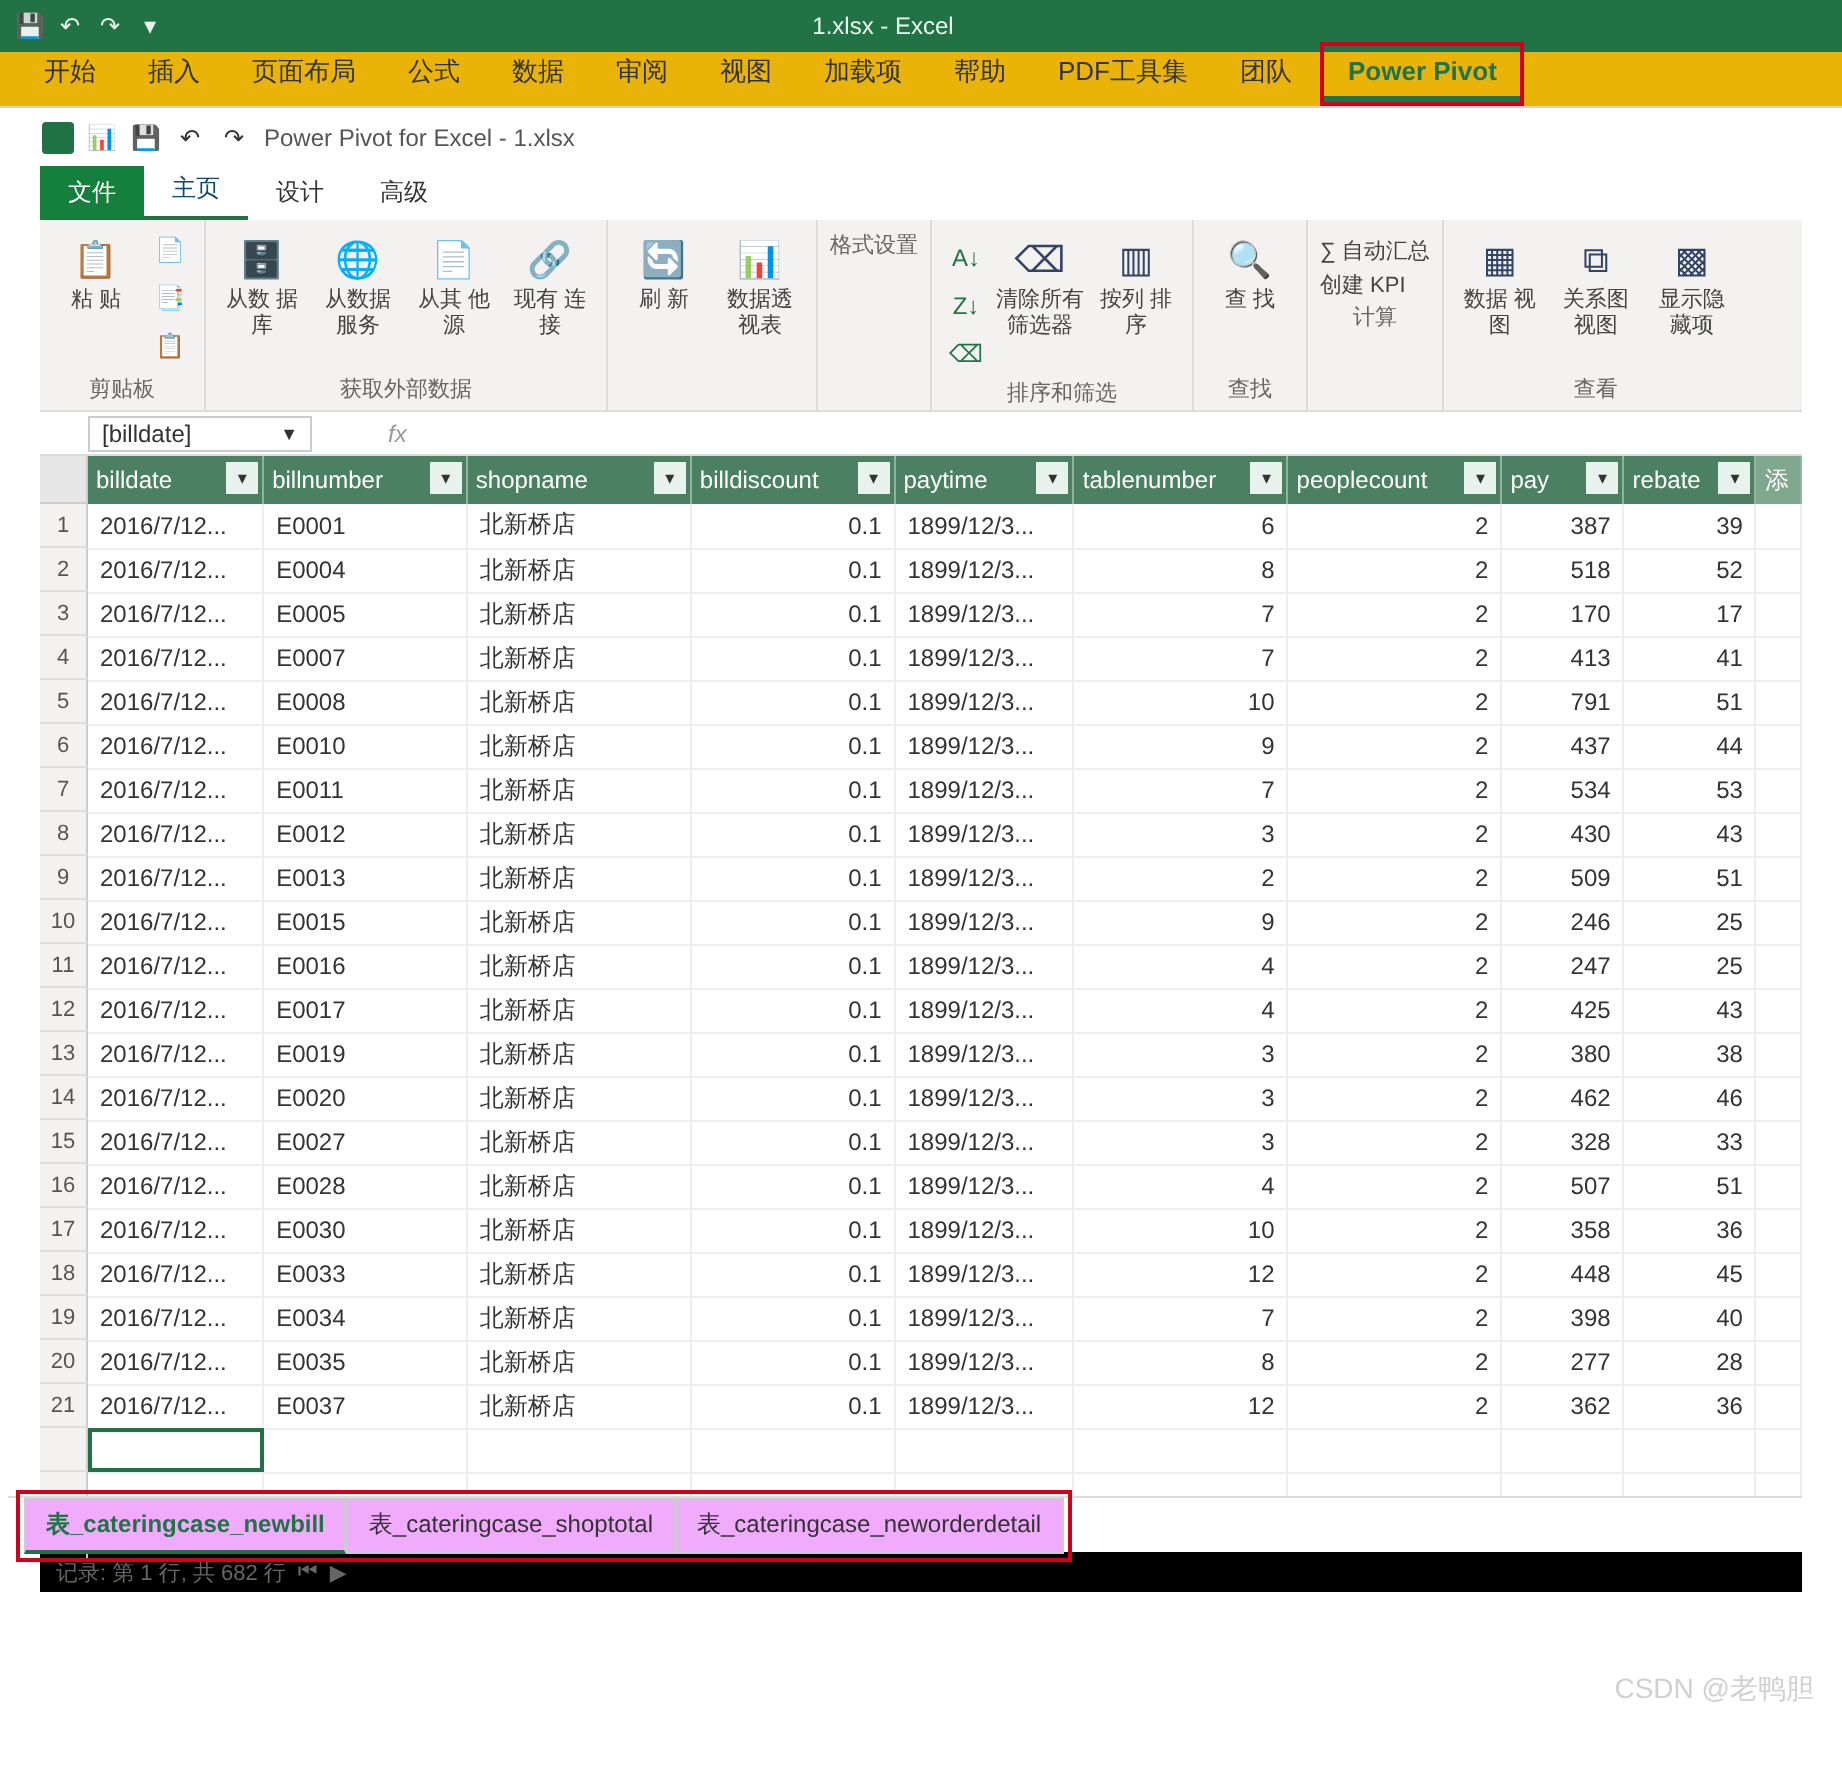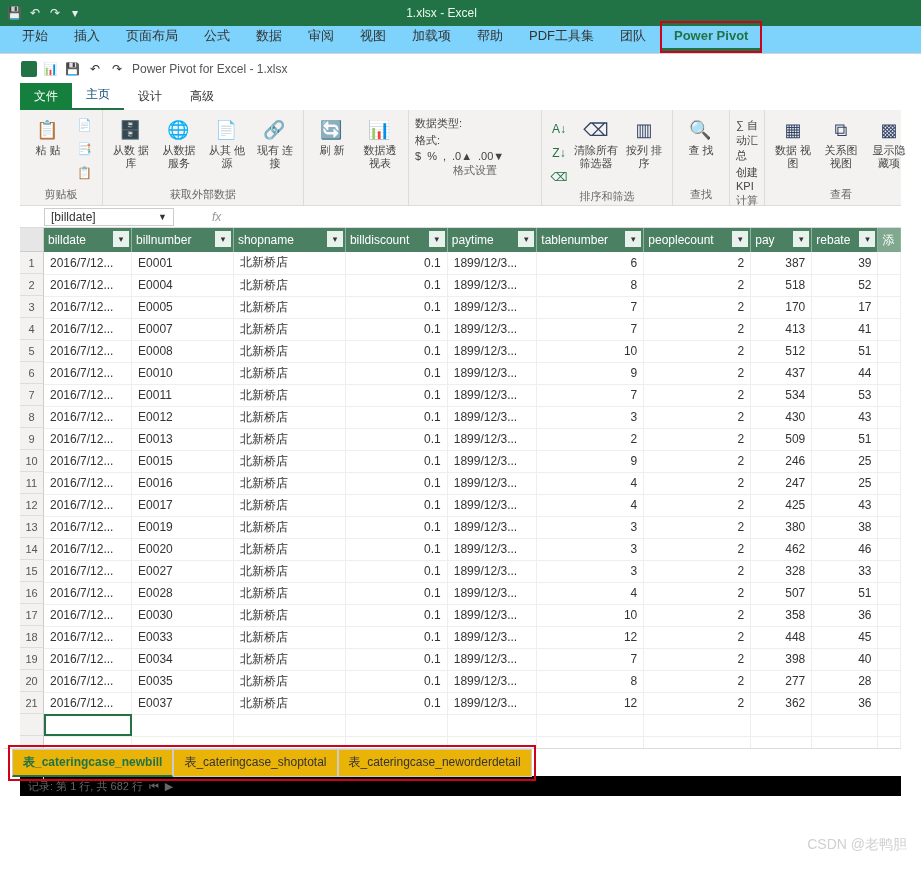--- a/index.html
+++ b/index.html
@@ -3,21 +3,21 @@
 <meta charset="utf-8">
 <style>
 * { margin:0; padding:0; box-sizing:border-box; font-family:"Microsoft YaHei","Segoe UI",Arial,sans-serif; }
 body { background:#fff; width:921px; height:890px; overflow:hidden; font-size:12px; color:#333; position:relative; }
 
 .titlebar { height:26px; background:#217346; display:flex; align-items:center; }
 .qat { display:flex; align-items:center; gap:6px; padding-left:8px; }
 .qat .q { width:14px; height:14px; display:flex; align-items:center; justify-content:center; color:#fff; opacity:.9; }
 .title-center { flex:1; text-align:center; color:#eafaf1; font-size:12px; }
 
-.excel-tabs { height:28px; background:#7dd3fc; display:flex; align-items:flex-end; padding:0 10px; gap:2px; border-bottom:1px solid #d4d4d4; }
+.excel-tabs { height:28px; background:#eab308; display:flex; align-items:flex-end; padding:0 10px; gap:2px; border-bottom:1px solid #d4d4d4; }
 .excel-tab { padding:5px 12px; font-size:13px; cursor:pointer; color:#333; border-bottom:3px solid transparent; }
 .pp-highlight { border:2px solid #d0021b; padding:0; }
 .pp-highlight .excel-tab { border-bottom:3px solid #217346; color:#217346; font-weight:600; }
 
 .pp-window { padding:0 20px 0 20px; }
 .pp-titlebar { height:30px; display:flex; align-items:center; gap:6px; padding:2px 0; }
 .pp-qa { display:flex; align-items:center; gap:4px; }
 .pp-qa .pq { width:18px; height:18px; display:flex; align-items:center; justify-content:center; }
 .ppi { width:16px;height:16px;background:#217346;border-radius:2px; }
 .pp-title { color:#555; font-size:12px; }
@@ -34,39 +34,39 @@
 .ritem { display:flex; flex-direction:column; align-items:center; width:44px; padding-top:2px; cursor:pointer; }
 .ritem .ico { width:28px; height:28px; display:flex; align-items:center; justify-content:center; font-size:18px; color:#346; }
 .ritem .lbl { font-size:11px; text-align:center; line-height:1.15; color:#444; }
 .smallbtns { display:flex; flex-direction:column; gap:2px; }
 .sbtn { width:22px;height:22px;display:flex;align-items:center;justify-content:center;color:#217346; }
 .fmt-rows { display:flex; flex-direction:column; gap:2px; font-size:11px; color:#444; width:120px; padding-top:2px; }
 .fmt-rows .row { display:flex; align-items:center; gap:4px; }
 .calc-rows { display:flex; flex-direction:column; gap:2px; font-size:11px; color:#444; padding-top:4px; }
 
 .namebox-row { height:22px; display:flex; align-items:center; border-bottom:1px solid #dcdcdc; }
-.namebox { width:130px; border:1px solid #ccc; margin:1px 6px 1px 24px; padding:1px 6px; display:flex; align-items:center; justify-content:space-between; }
+.namebox { width:112px; border:1px solid #ccc; margin:1px 6px 1px 24px; padding:1px 6px; display:flex; align-items:center; justify-content:space-between; }
 .fxlabel { color:#999; font-style:italic; margin-left:32px; }
 
 .grid-wrap { display:flex; height:520px; position:relative; }
 .rowhdrs { width:24px; background:#f3f2f1; }
 .corner { height:24px; border-bottom:1px solid #ccc; border-right:1px solid #ccc; background:#e6e6e6; }
 .rh { height:22px; border-bottom:1px solid #ddd; border-right:1px solid #ccc; display:flex; align-items:center; justify-content:center; font-size:11px; color:#555; }
 
 .gridarea { flex:1; overflow:hidden; position:relative; }
 table.data { border-collapse:collapse; width:100%; table-layout:fixed; }
 table.data th { background:#4b8063; color:#fff; font-weight:400; height:24px; border-right:1px solid #8fb39e; padding:0 4px; font-size:12px; position:relative; text-align:left; }
 table.data th .drop { position:absolute; right:2px; top:3px; width:16px; height:16px; background:#e8f2ec; color:#333; display:flex; align-items:center; justify-content:center; font-size:9px; }
 table.data td { height:22px; border-right:1px solid #eee; border-bottom:1px solid #eee; padding:0 6px; font-size:12px; white-space:nowrap; overflow:hidden; text-overflow:ellipsis; }
 table.data td.num { text-align:right; }
 .sel-cell { outline:2px solid #217346; outline-offset:-2px; }
 
 .sheet-tabs { height:28px; display:flex; align-items:center; padding:0 4px; gap:0; border-top:1px solid #dcdcdc; position:relative; margin-left:-16px;}
 .st-hl { border:2px solid #d0021b; display:flex; padding:2px; }
-.stab { padding:4px 10px; border:1px solid #ccc; font-size:12px; background:#eab308; cursor:pointer; }
+.stab { padding:4px 10px; border:1px solid #ccc; font-size:12px; background:#f0abfc; cursor:pointer; }
 .stab.active { color:#217346; font-weight:600; border-bottom:2px solid #217346; }
 
 .statusbar { height:20px; background:#000000; display:flex; align-items:center; font-size:11px; color:#666; padding:0 8px; gap:6px; }
 .watermark { position:absolute; right:14px; bottom:36px; color:#d0d0d0; font-size:14px; }
 </style>
 </head>
 <body>
 
 <div class="titlebar">
   <div class="qat">
@@ -168,35 +168,20 @@
           </div>
         <div class="ritem">
             <span class="ico">📊</span>
             <span class="lbl">数据透
 视表</span>
           </div>
       </div>
       <div class="glabel">&nbsp;</div>
     </div>
     <div class="rgroup">
-      <div class="fmt-rows">
-        <div class="row">
-            <span>数据类型:</span>
-          </div>
-        <div class="row">
-            <span>格式:</span>
-          </div>
-        <div class="row" style="gap:6px">
-          <span>$</span>
-          <span>%</span>
-          <span>,</span>
-          <span>.0▲</span>
-          <span>.00▼</span>
-        </div>
-      </div>
       <div class="glabel">格式设置</div>
     </div>
     <div class="rgroup">
       <div class="icons">
         <div class="smallbtns" style="padding-top:4px">
           <span class="sbtn">A↓</span>
           <span class="sbtn">Z↓</span>
           <span class="sbtn">⌫</span>
         </div>
         <div class="ritem">
@@ -367,21 +352,21 @@
               <td></td>
             </tr>
             <tr>
               <td>2016/7/12...</td>
               <td>E0008</td>
               <td>北新桥店</td>
               <td class="num">0.1</td>
               <td>1899/12/3...</td>
               <td class="num">10</td>
               <td class="num">2</td>
-              <td class="num">512</td>
+              <td class="num">791</td>
               <td class="num">51</td>
               <td></td>
             </tr>
             <tr>
               <td>2016/7/12...</td>
               <td>E0010</td>
               <td>北新桥店</td>
               <td class="num">0.1</td>
               <td>1899/12/3...</td>
               <td class="num">9</td>

